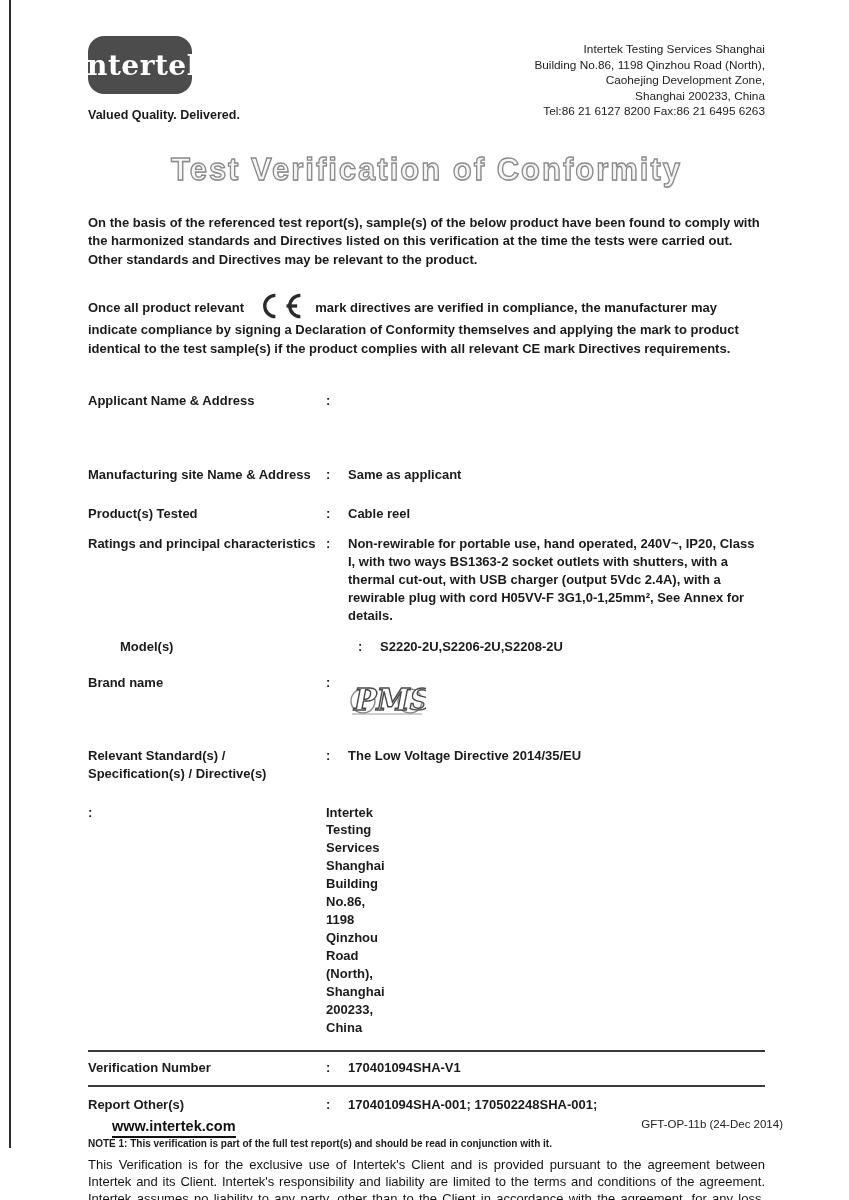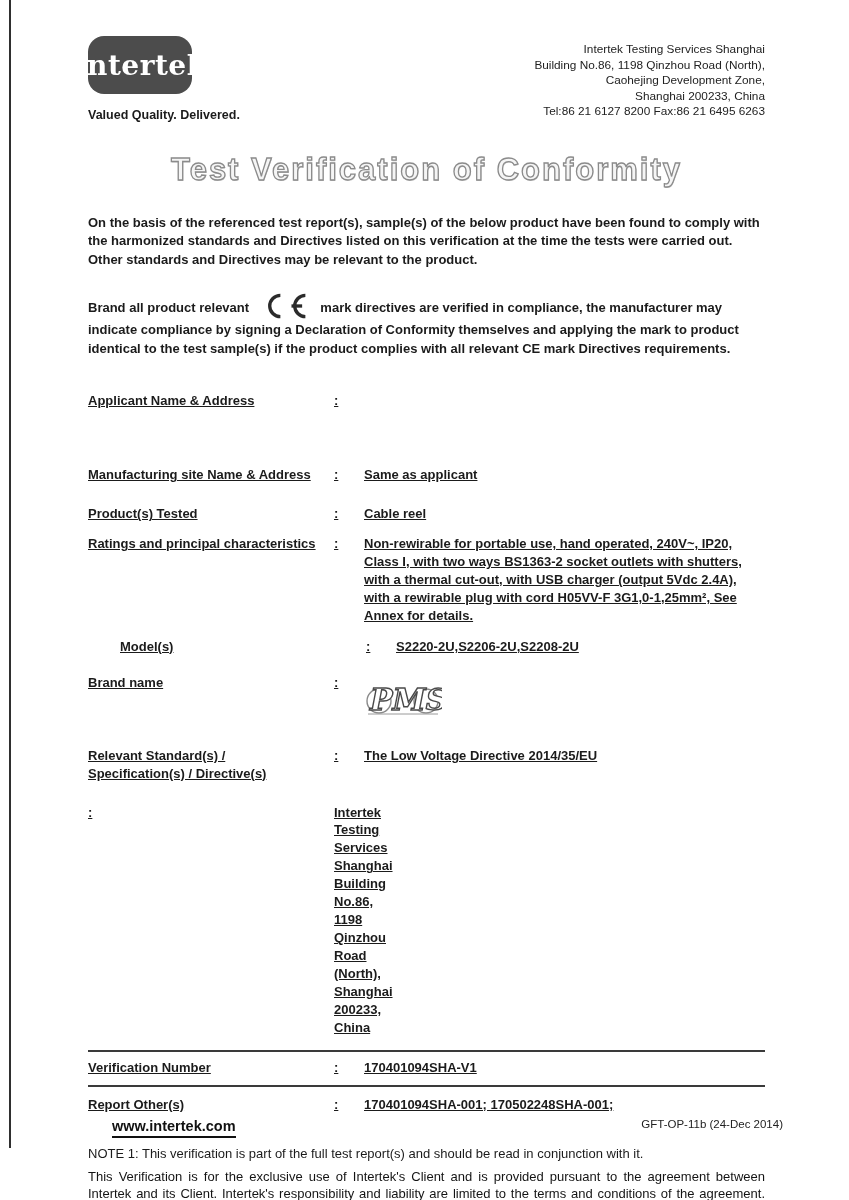--- a/index.html
+++ b/index.html
@@ -26,27 +26,27 @@
     color:#f5f5f5;-webkit-text-stroke:1.3px #8b8b8b;text-shadow:0.5px 0.5px 0 #c9c9c9;
   }
 
   
   .para{margin-top:26px;font-weight:bold;font-size:13px;line-height:1.42;}
   .para.second{margin-top:22px;}
   .ce{vertical-align:-9px;margin:0 7px;}
 
   
   .fields{margin-top:34px;}
-  .row{display:grid;grid-template-columns:234px 18px 1fr;column-gap:12px;
-       font-weight:bold;font-size:13px;line-height:1.38;align-items:start;text-decoration:underline;}
+  .row{display:grid;grid-template-columns:234px 18px 1fr;column-gap:4px;
+       font-weight:bold;font-size:13px;line-height:1.38;align-items:start;}
   .row .colon{text-align:left;}
   .rule{border:0;border-top:2px solid #3a3a3a;margin:0;}
 
   
-  .note{margin-top:32px;font-weight:normal;font-size:13px;}
+  .note{margin-top:24px;font-weight:bold;font-size:10px;}
   .legal{margin-top:7px;font-size:13px;line-height:1.32;text-align:justify;color:#141414;}
 
   
   .sig-block{margin-top:12px;margin-left:452px;width:240px;}
   .sig-lines{font-weight:bold;font-size:13.5px;line-height:1.5;margin-top:2px;}
 
   
   .footer{position:absolute;left:112px;right:66px;top:1118px;
           display:flex;justify-content:space-between;align-items:flex-start;}
   .site{font-weight:bold;font-size:14.5px;border-bottom:2px solid #111;padding-bottom:2px;color:#111;}
@@ -73,21 +73,21 @@
       <div>Shanghai 200233, China</div>
       <div>Tel:86 21 6127 8200  Fax:86 21 6495 6263</div>
     </div>
   </div>
 
   <div class="doc-title">Test Verification of Conformity</div>
 
   <p class="para">On the basis of the referenced test report(s), sample(s) of the below product have been found to comply with the harmonized standards and Directives listed on this verification at the time the tests were carried out.  Other standards and Directives may be relevant to the product.</p>
 
   <p class="para second">
-    <span>Brand all product relevant</span>
+    <span>Once all product relevant</span>
     <svg class="ce" width="50" height="30" viewBox="0 0 54 30">
       <path d="M 22 3.5 A 11.5 11.5 0 1 0 22 26.5" fill="none" stroke="#2b2b2b" stroke-width="3.6"></path>
       <path d="M 49 3.5 A 11.5 11.5 0 1 0 49 26.5" fill="none" stroke="#2b2b2b" stroke-width="3.6"></path>
       <path d="M 34 15 H 45.5" fill="none" stroke="#2b2b2b" stroke-width="3.6"></path>
     </svg>
     <span>mark directives are verified in compliance, the manufacturer may indicate compliance by signing a Declaration of Conformity themselves and applying the mark to product identical to the test sample(s) if the product complies with all relevant CE mark Directives requirements.</span>
   </p>
 
   <div class="fields">
 

